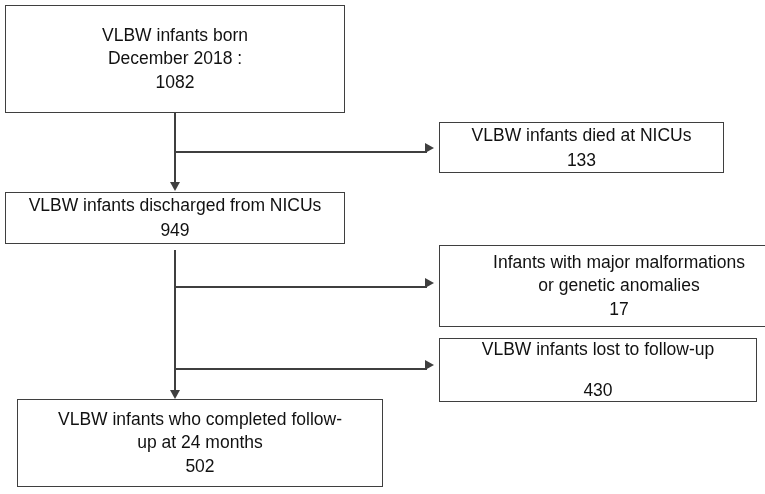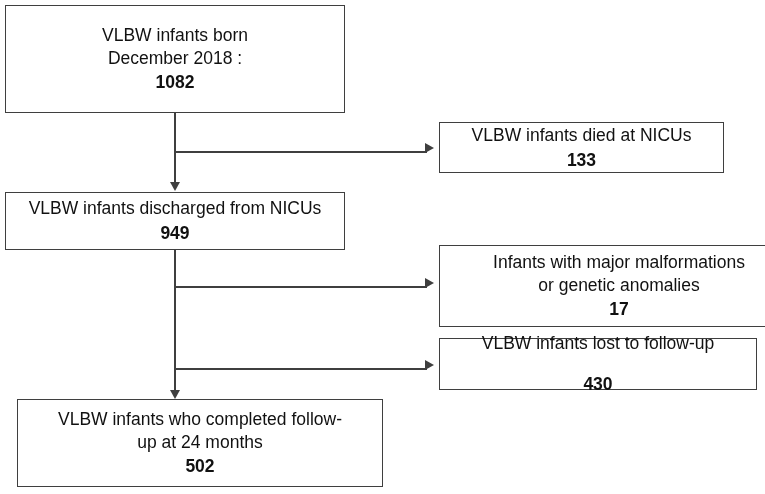--- a/index.html
+++ b/index.html
@@ -33,38 +33,38 @@
     font-size: 17.5px;
     color: #111111;
     padding: 2px 8px;
   }
   .node .line {
     display: block;
     white-space: nowrap;
   }
   .node .count {
     display: block;
-    font-weight: bold;
+    font-weight: normal;
     margin-top: 2px;
   }
   sup {
     font-size: 0.62em;
     vertical-align: super;
     line-height: 0;
   }
 
   
   #box-born      { left: 5px;   top: 5px;   width: 340px; height: 108px; }
-  #box-discharged{ left: 5px;   top: 192px; width: 340px; height: 58px; text-align: center;  }
+  #box-discharged{ left: 5px;   top: 192px; width: 340px; height: 52px; text-align: center;  }
   #box-completed { left: 5px;   top: 399px; width: 366px; height: 88px; margin-left: 12px;  }
 
   
   #box-died      { left: 439px; top: 122px; width: 285px; height: 51px; }
   #box-malform   { left: 439px; top: 245px; width: 360px; height: 82px; }
-  #box-lost      { left: 439px; top: 338px; width: 318px; height: 52px; gap: 16px; }
+  #box-lost      { left: 439px; top: 338px; width: 318px; height: 64px; gap: 16px; }
 
   
   .conn {
     position: absolute;
     background: #3f3f3f;
   }
   .conn.v { width: 1.5px; }
   .conn.h { height: 1.5px; }
 
   .arrowhead {

